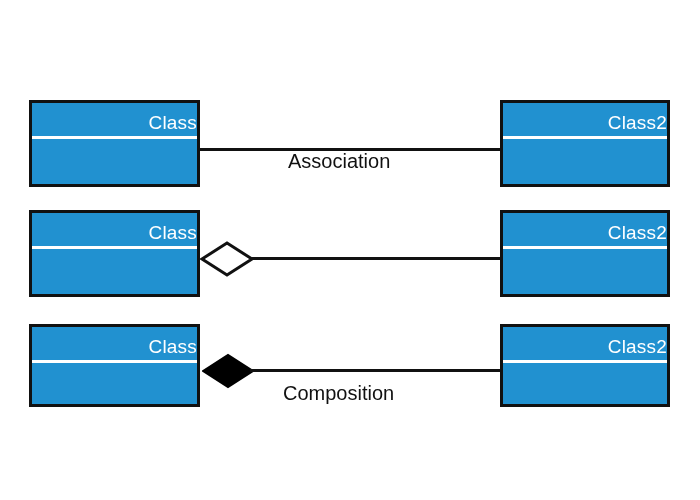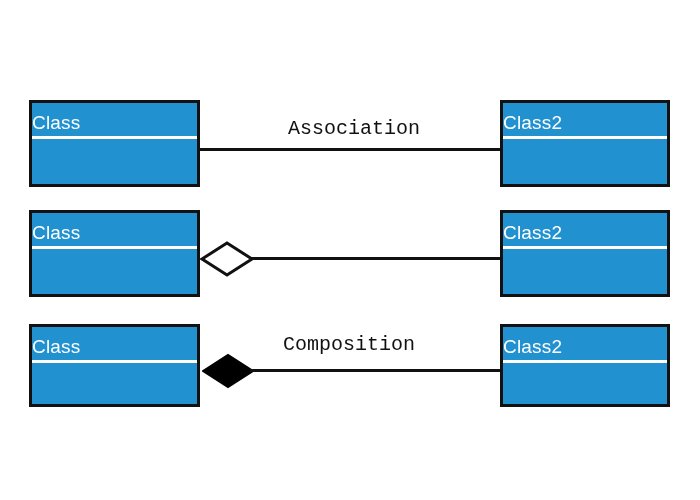--- a/index.html
+++ b/index.html
@@ -25,21 +25,21 @@
     position: absolute;
     box-sizing: border-box;
     background: #2191D0;
     border: 3px solid #111111;
   }
   .uml-class-title {
     position: absolute;
     left: 0;
     right: 0;
     top: 0;
-    text-align: left;
+    text-align: right;
     color: #ffffff;
     font-size: 19px;
     font-family: "Liberation Sans", sans-serif;
     letter-spacing: 0.2px;
     line-height: 1;
     white-space: nowrap;
   }
   .uml-class-divider {
     position: absolute;
     left: 0;
@@ -55,23 +55,24 @@
   }
   .relation-line {
     position: absolute;
     height: 3px;
     background: #111111;
   }
   .relation-label {
     position: absolute;
     color: #111111;
     font-size: 20px;
-    font-family: Liberation Mono, monospace;
+    font-family: Liberation Sans, sans-serif;
     white-space: nowrap;
     line-height: 1;
+    margin-top: 32px;
   }
   .diamond {
     position: absolute;
   }
   .diamond svg {
     display: block;
   }
 </style>
 </head>
 <body>
@@ -122,21 +123,21 @@
   </div>
 
   <div class="diamond" style="left:202px; top:352px;">
     <svg width="54" height="38" viewBox="0 0 54 38">
       <polygon points="1,19 26,3 51,19 26,35" fill="#000000" stroke="#000000" stroke-width="2" stroke-linejoin="miter"></polygon>
     </svg>
   </div>
 
   <div class="relation-line" style="left:250px; top:369px; width:250px;"></div>
 
-  <div class="relation-label" style="left:283px; top:335px;">Composition</div>
+  <div class="relation-label" style="left:283px; top:351px;">Composition</div>
 
   <div class="uml-class-box" style="left:500px; top:324px; width:170px; height:83px;">
     <div class="uml-class-title" style="top:10px;">Class2</div>
     <div class="uml-class-divider" style="top:33px;"></div>
     <div class="uml-class-body" style="top:36px; bottom:0;"></div>
   </div>
 
 </div>
 
 </body></html>

